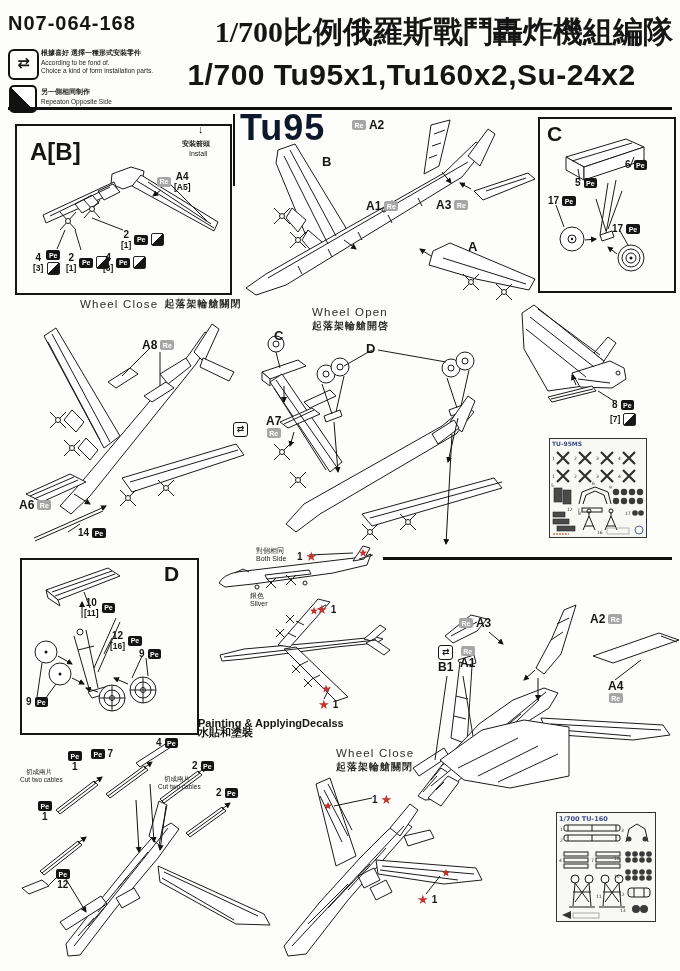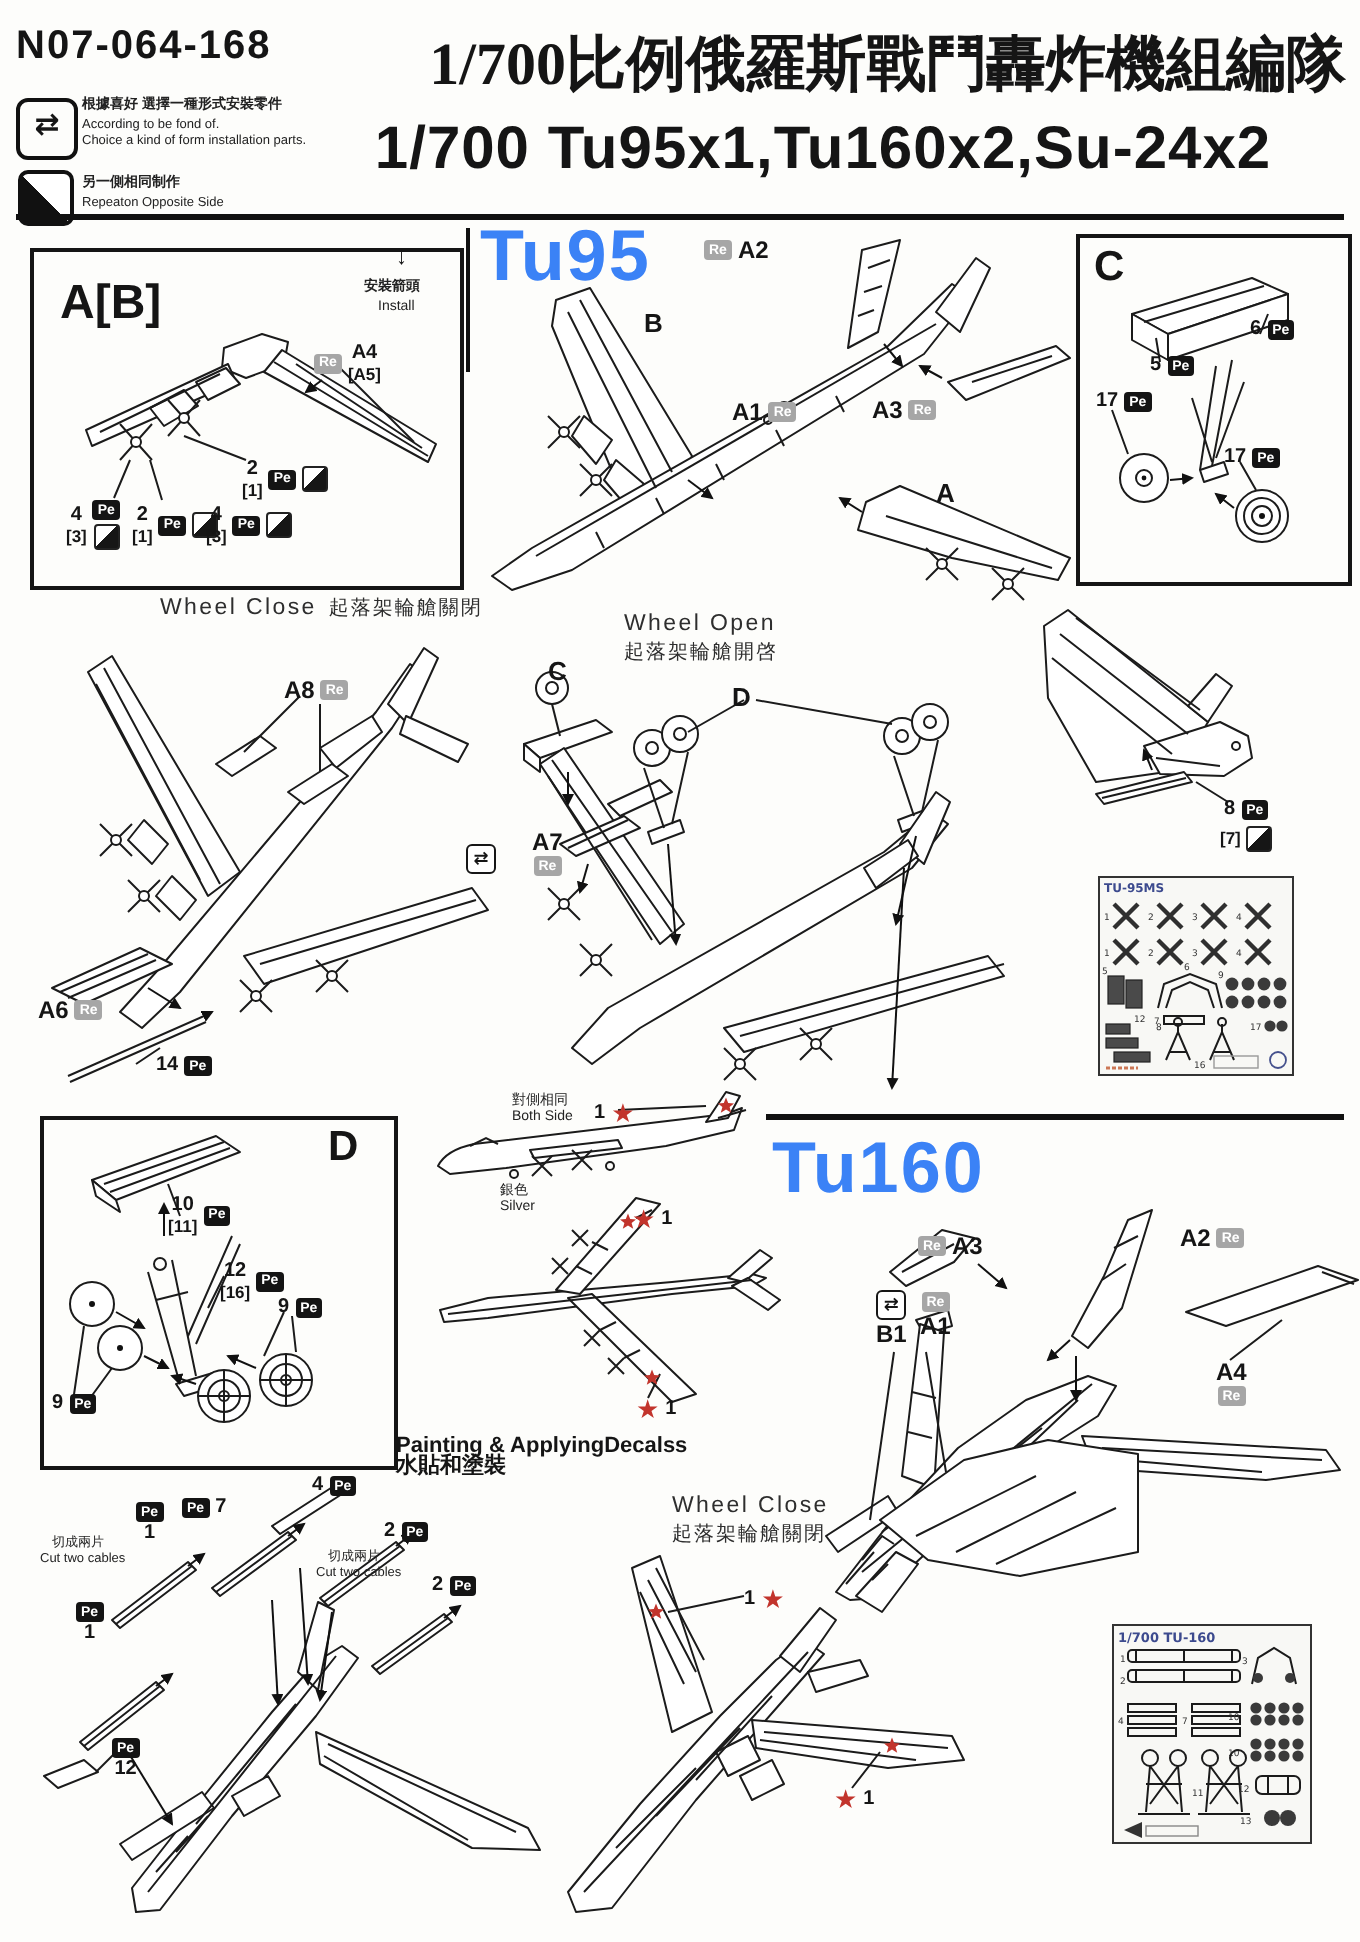--- a/index.html
+++ b/index.html
@@ -10,22 +10,22 @@
   .stk{display:flex;flex-direction:column;align-items:center;line-height:1;gap:1px;}
   .n{font-size:10px;font-weight:bold;line-height:1;}
   .n2{font-size:12px;font-weight:bold;line-height:1;}
   .n3{font-size:13px;font-weight:bold;line-height:1;}
   .alt{font-size:8.5px;font-weight:bold;line-height:1;}
   .pe{background:#141414;color:#fff;font-size:7px;font-weight:bold;padding:1.5px 2.5px;border-radius:2px;line-height:1;display:inline-block;}
   .re{background:#a6a6a6;color:#fff;font-size:7px;font-weight:bold;padding:1.5px 2.5px;border-radius:2px;line-height:1;display:inline-block;}
   .tri{width:11px;height:11px;border:1px solid #222;border-radius:2px;background:linear-gradient(135deg,#fff 46%,#161616 46%);display:inline-block;}
   .chs{width:13px;height:13px;border:1.4px solid #161616;border-radius:3px;font-size:9px;font-weight:bold;text-align:center;line-height:12px;display:inline-block;background:#fff;}
   .capE{font-size:11.5px;color:#2e2e2e;letter-spacing:1.2px;font-weight:400;}
-  .capC{font-size:10px;color:#2e2e2e;letter-spacing:1px;font-weight:400;}
-  .gti{font-weight:900;color:#3b82f6;letter-spacing:1px;line-height:1;}
+  .capC{font-size:10px;color:#2e2e2e;letter-spacing:1px;font-weight:700;}
+  .gti{font-weight:900;color:#0f172a;letter-spacing:1px;line-height:1;}
   .box{position:absolute;border:2px solid #151515;}
   .tiny{font-size:7px;line-height:1.15;color:#222;}
   .tiny2{font-size:6.5px;line-height:1.15;color:#222;}
   .star{color:#c2342c;font-size:13px;line-height:1;}
   .rule{position:absolute;background:#111;}
   svg{position:absolute;overflow:visible;}
   svg .ln{stroke:#1b1b1b;fill:none;stroke-width:1;}
   svg .sh{fill:#fff;stroke:#1b1b1b;stroke-width:1;stroke-linejoin:round;}
   svg .ar{stroke:#111;fill:none;stroke-width:1;marker-end:url(#ah);}
   svg .dk{fill:#4a4a4a;stroke:#222;stroke-width:.6;}
@@ -512,21 +512,20 @@
     <span class="n">1</span>
   </div>
   <div class="grp" style="left:318px;top:698px;">
     <span class="star">★</span>
     <span class="n">1</span>
   </div>
   <div class="abs" style="left:198px;top:705px;font-size:11px;font-weight:800;margin-top:20px;">水貼和塗裝</div>
   <div class="abs" style="left:198px;top:717px;font-size:11px;font-weight:800;">Painting &amp; ApplyingDecalss</div>
 
   <div class="rule" style="left:383px;top:557px;width:289px;height:3px;"></div>
-  <div class="abs gti" style="left:386px;top:566px;font-size:36px;">Tu160</div>
 
   <svg style="left:381px;top:596px;" width="299" height="204" viewBox="0 0 299 204">
     <g class="sh">
       <path d="M64 40 L90 19 L106 23 L96 35 L72 47 Z"></path>
       <path d="M183 14 L195 9 L180 58 L163 78 L155 72 L171 42 Z"></path>
       <path d="M212 60 L278 37 L298 44 L232 67 Z"></path>
       <path d="M77 64 L93 59 L95 67 L81 71 Z"></path>
       <path d="M70 142 L79 66 L91 70 L86 148 Z"></path>
       <path d="M37 200 L68 160 L98 128 L132 104 L163 92 L177 97 L168 112 L138 131 L103 161 L58 203 L44 204 Z"></path>
       <path d="M160 122 L282 129 L289 139 L252 144 L166 138 Z"></path>

